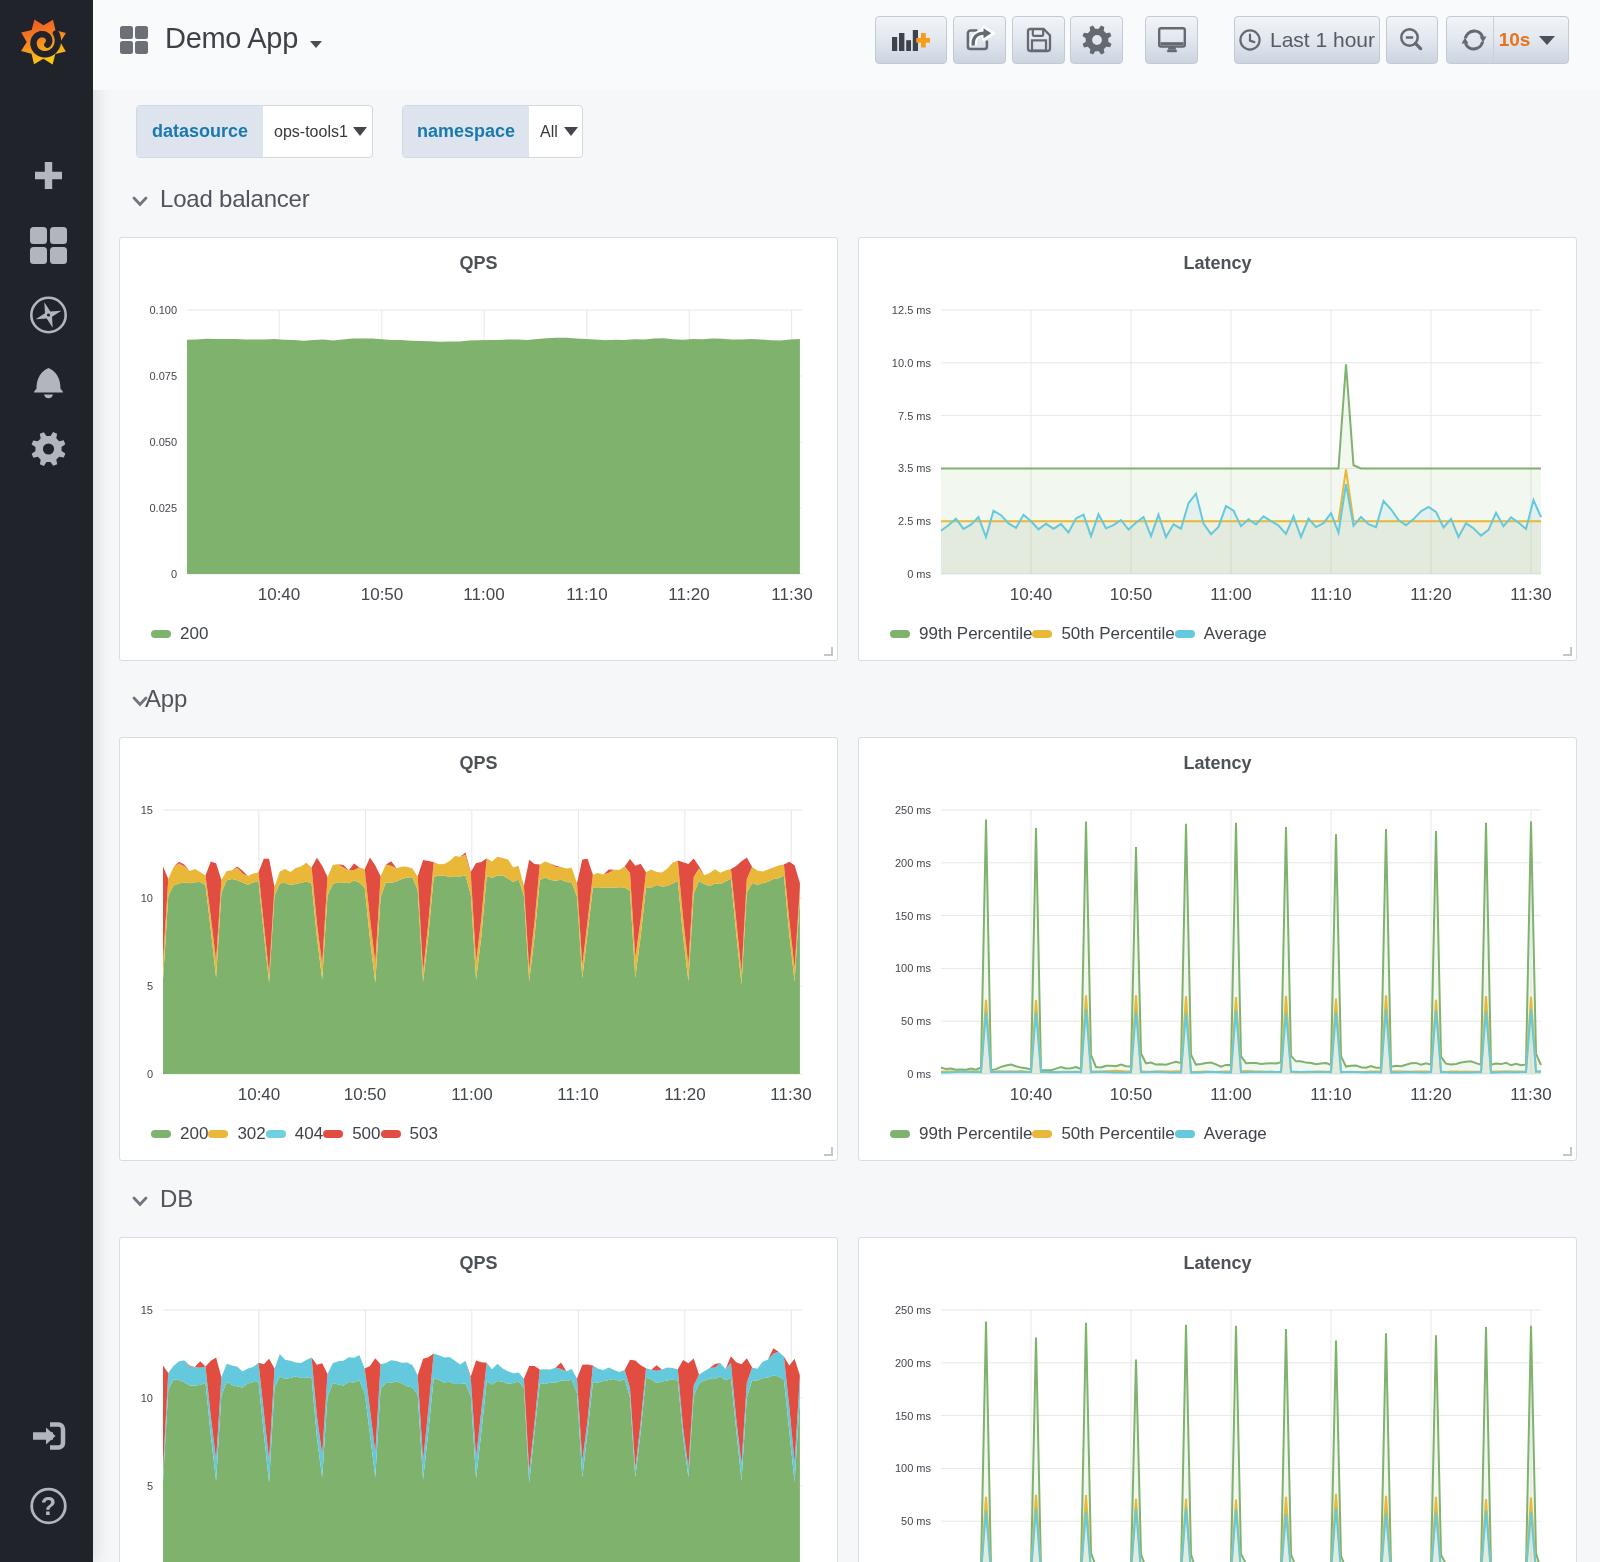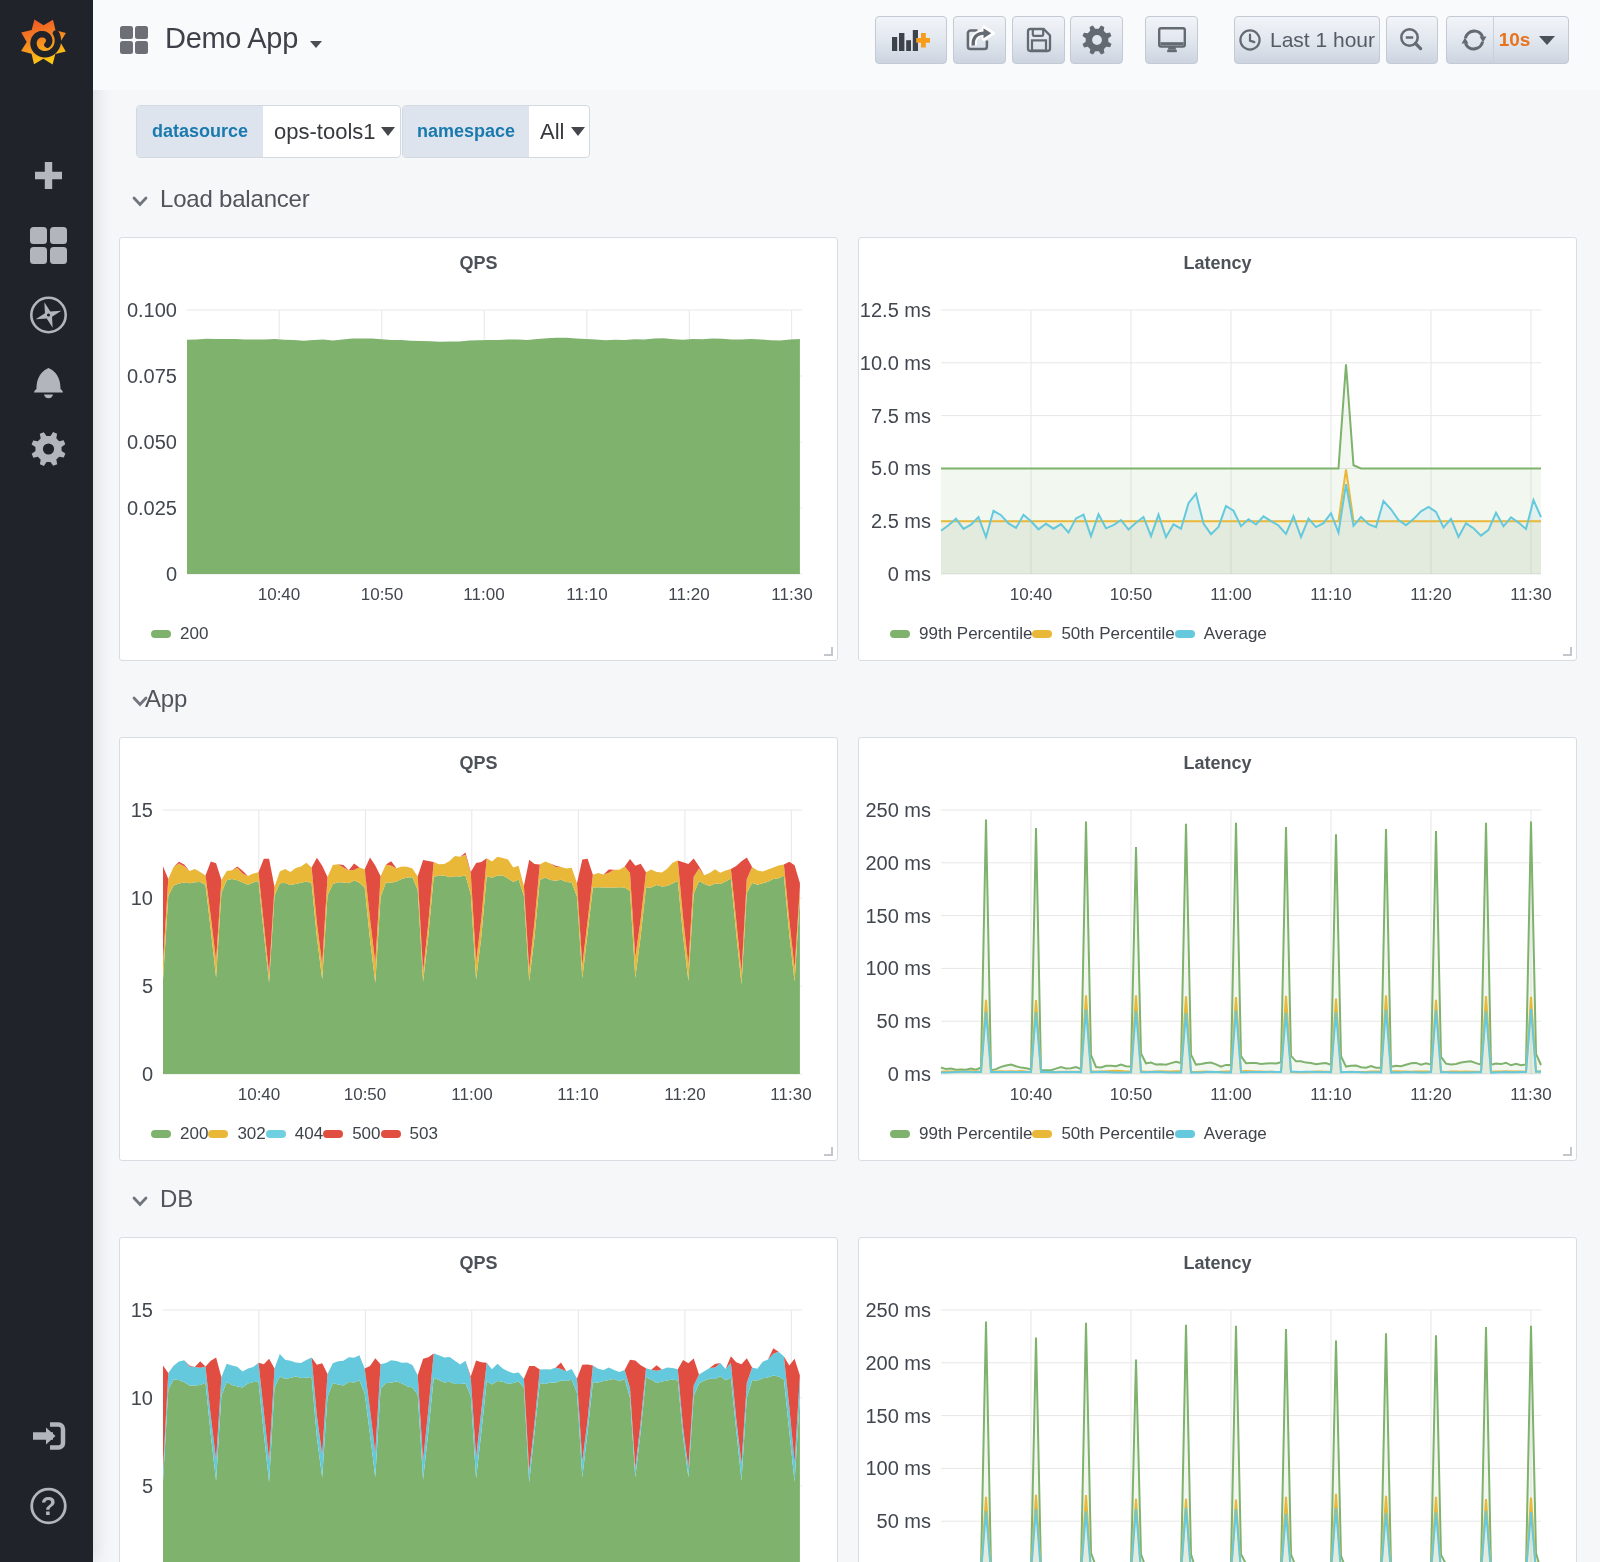--- a/index.html
+++ b/index.html
@@ -10,27 +10,27 @@
 #gridico{position:absolute;left:119px;top:25px}
 #dtitle{position:absolute;left:165px;top:24px;font-size:29px;color:#3e4149;line-height:1;letter-spacing:-0.3px}
 .caret{display:inline-block;width:0;height:0;border-left:7px solid transparent;border-right:7px solid transparent;border-top:8px solid #4a4d55}
 #tcaret{position:absolute;left:310px;top:41px;border-left-width:6px;border-right-width:6px;border-top-width:7px}
 .btn{position:absolute;top:16px;height:48px;border:1px solid #c3cad4;border-radius:4px;
  background:linear-gradient(180deg,#f1f4f8 0%,#e4e9f0 45%,#ccd4e0 100%);
  display:flex;align-items:center;justify-content:center;color:#636970;white-space:nowrap}
 .btn svg{display:block}
 #vsub1,#vsub2{position:absolute;top:105px;height:53px;border:1px solid #d3d9e1;border-radius:4px;background:#fff;display:flex;overflow:hidden}
 .vlab{background:#dde4ee;color:#1a79ad;font-weight:bold;font-size:18px;display:flex;align-items:center;flex:0 0 auto}
-.vval{display:flex;align-items:center;font-size:22px;color:#37393d;flex:0 0 auto}
+.vval{display:flex;align-items:center;font-size:16px;color:#37393d;flex:0 0 auto}
 .vval .caret{border-left-width:7px;border-right-width:7px;border-top-width:9px;border-top-color:#44464c}
 .rowhdr{position:absolute;font-size:24px;font-weight:normal;color:#50545b;line-height:1.1;letter-spacing:-0.2px}
 .chev{position:absolute}
 .panel{position:absolute;width:719px;height:424px;background:#fff;border:1px solid #d8dce3;border-radius:3px}
 .ptitle{position:absolute;top:15px;left:0;width:100%;text-align:center;font-weight:bold;font-size:18px;color:#4d5158}
-.ylab{position:absolute;text-align:right;font-size:20px;color:#42464e;line-height:20px}
+.ylab{position:absolute;text-align:right;font-size:11px;color:#42464e;line-height:20px}
 .xlab{position:absolute;width:100px;text-align:center;font-size:17px;color:#42464e;line-height:20px}
 .plot{position:absolute;overflow:visible}
 .legend{position:absolute;left:31px;top:386px;display:flex;align-items:center;font-size:17px;color:#3f434a;white-space:nowrap;line-height:20px}
 .li{display:flex;align-items:center;}
 .lgi{display:inline-block;width:20px;height:8px;border-radius:4px;margin-right:9px}
 .rsz{position:absolute;right:4px;bottom:4px}
 </style></head><body>
 <div id="sidebar">
 <svg class="sic" style="top:16px;left:0" width="93" height="52" viewBox="0 0 93 52">
  <defs>
@@ -213,21 +213,21 @@
       <span class="li"><span class="lgi" style="background:#7EB26D"></span>200</span>
     </div>
     <svg class="rsz" width="14" height="14">
       <path d="M13 5 V13 H5" stroke="#c3c7cd" stroke-width="2" fill="none"></path>
     </svg>
   </div>
 <div class="panel" style="left:858px;top:237px">
     <div class="ptitle">Latency</div>
     <div class="ylab" style="left:-18px;top:326px;width:90px">0 ms</div>
     <div class="ylab" style="left:-18px;top:273px;width:90px">2.5 ms</div>
-    <div class="ylab" style="left:-18px;top:220px;width:90px">5.0 ms</div>
+    <div class="ylab" style="left:-18px;top:220px;width:90px">3.5 ms</div>
     <div class="ylab" style="left:-18px;top:168px;width:90px">7.5 ms</div>
     <div class="ylab" style="left:-18px;top:115px;width:90px">10.0 ms</div>
     <div class="ylab" style="left:-18px;top:62px;width:90px">12.5 ms</div>
     <div class="xlab" style="left:122px;top:347px">10:40</div>
     <div class="xlab" style="left:222px;top:347px">10:50</div>
     <div class="xlab" style="left:322px;top:347px">11:00</div>
     <div class="xlab" style="left:422px;top:347px">11:10</div>
     <div class="xlab" style="left:522px;top:347px">11:20</div>
     <div class="xlab" style="left:622px;top:347px">11:30</div>
     <svg class="plot" style="left:82px;top:72px" width="600" height="264">

